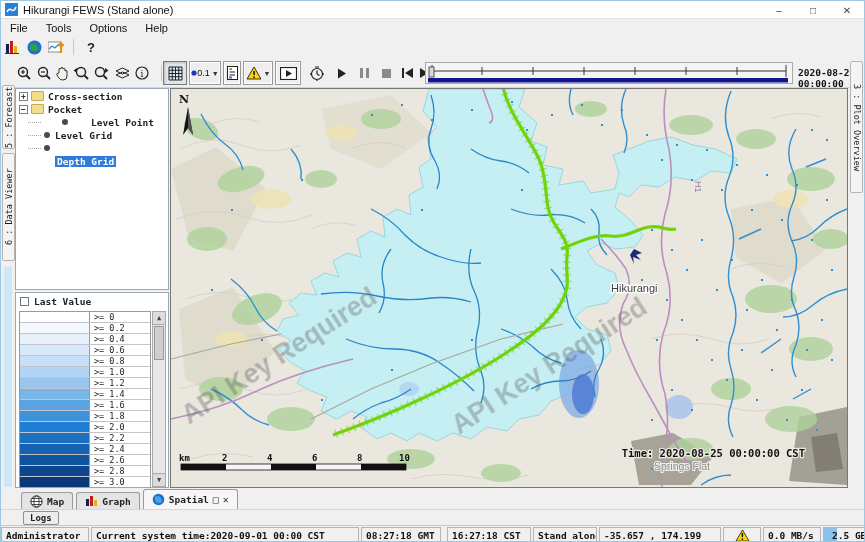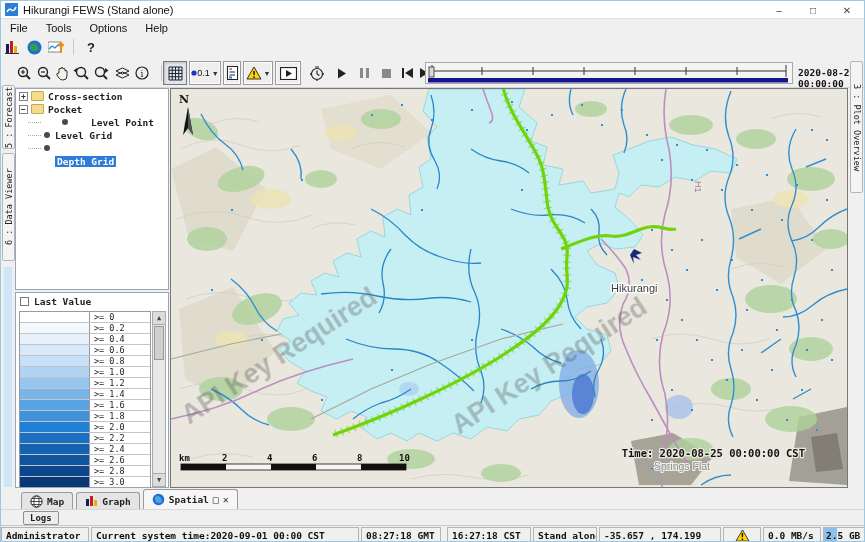--- a/index.html
+++ b/index.html
@@ -614,17 +614,17 @@
     <div class="scell" style="left:598px;width:122px;">-35.657 , 174.199</div>
     <div class="scell" style="left:722px;width:38px;justify-content:center;">
       <svg width="15" height="13" viewBox="0 0 16 14">
           <path d="M8 1 L15 13 H1 Z" fill="#ffd400" stroke="#333"></path>
           <text x="8" y="11.5" text-anchor="middle" font-size="9" font-weight="bold" fill="#111" font-family="DejaVu Sans">!</text>
         </svg>
     </div>
     <div class="scell" style="left:762px;width:58px;">0.0 MB/s</div>
     <div class="scell" style="left:822px;width:42px;padding:0;">
       <span class="mem-fill"></span>
-      <span class="mem-txt" style="padding-left:2px;">2.5 GB</span>
+      <span class="mem-txt" style="padding-left:8px;">2.5 GB</span>
     </div>
   </div>
 
 </div>
 
 </body></html>

